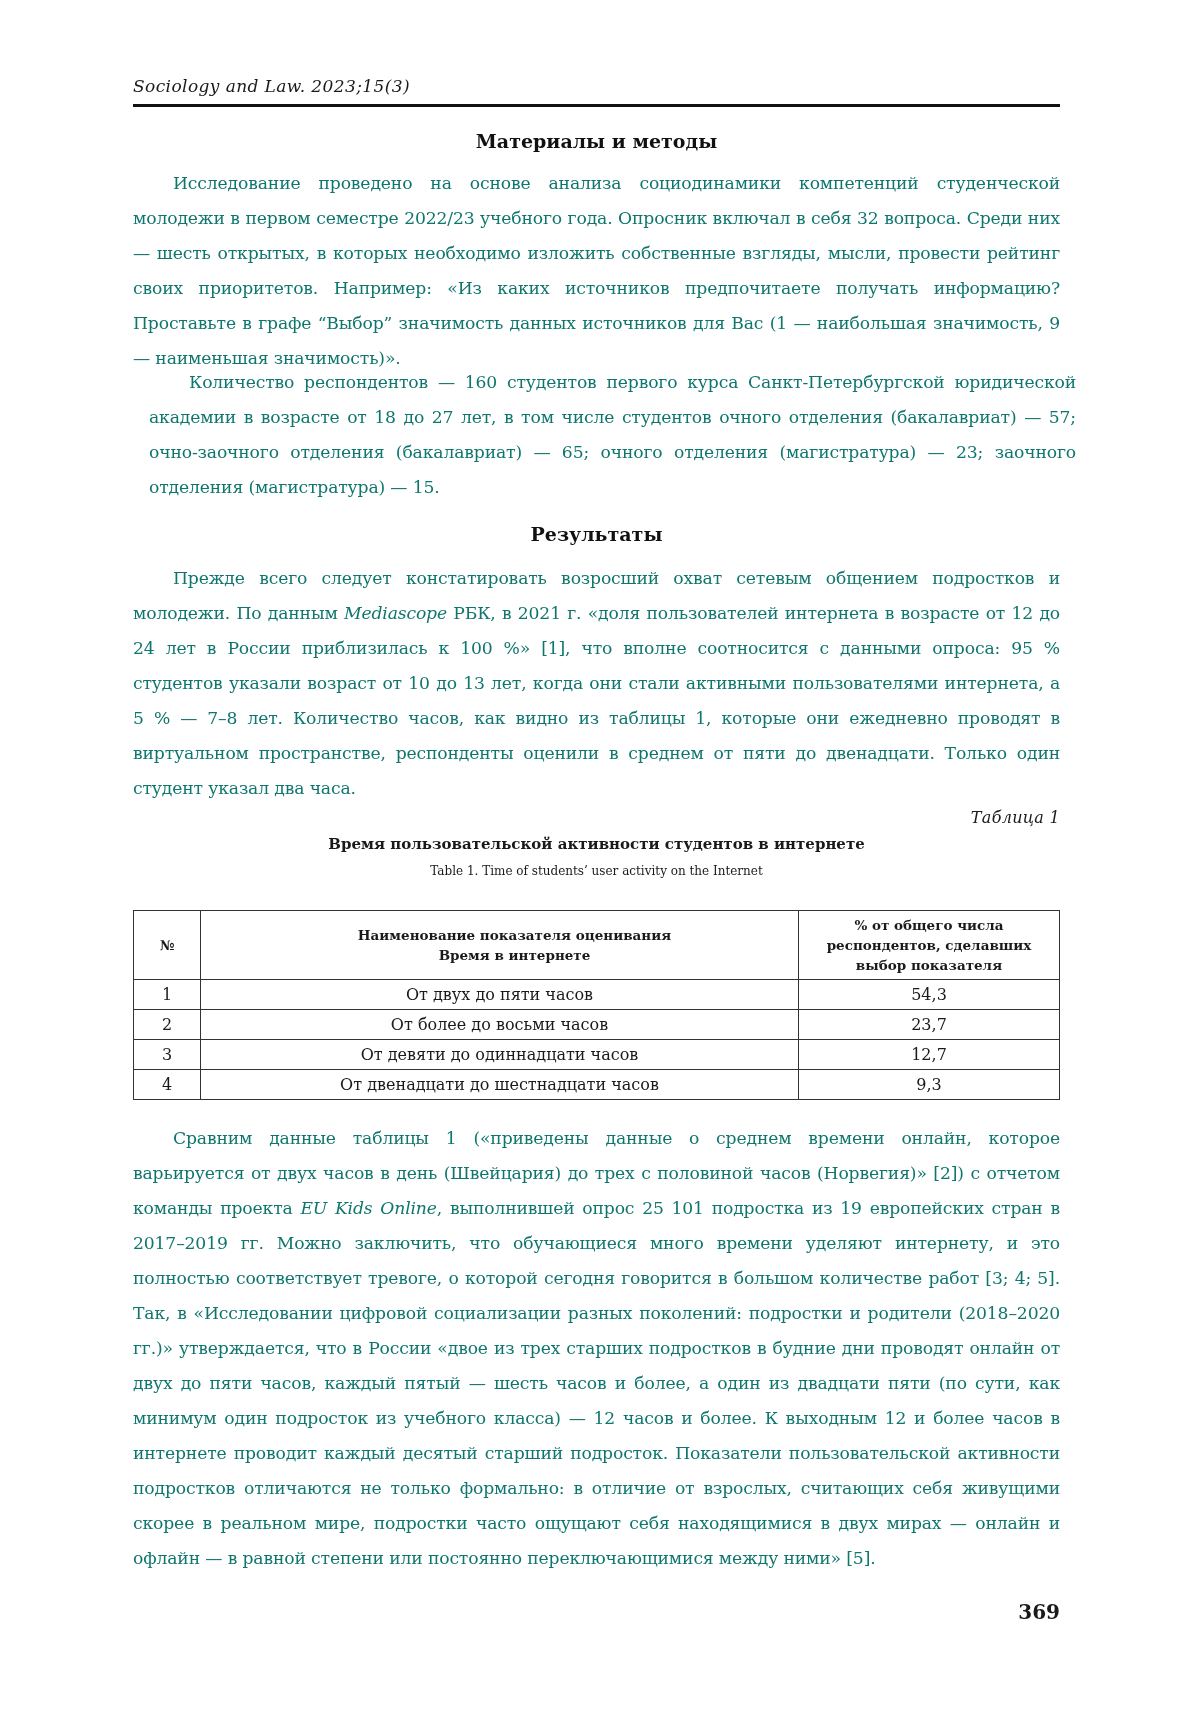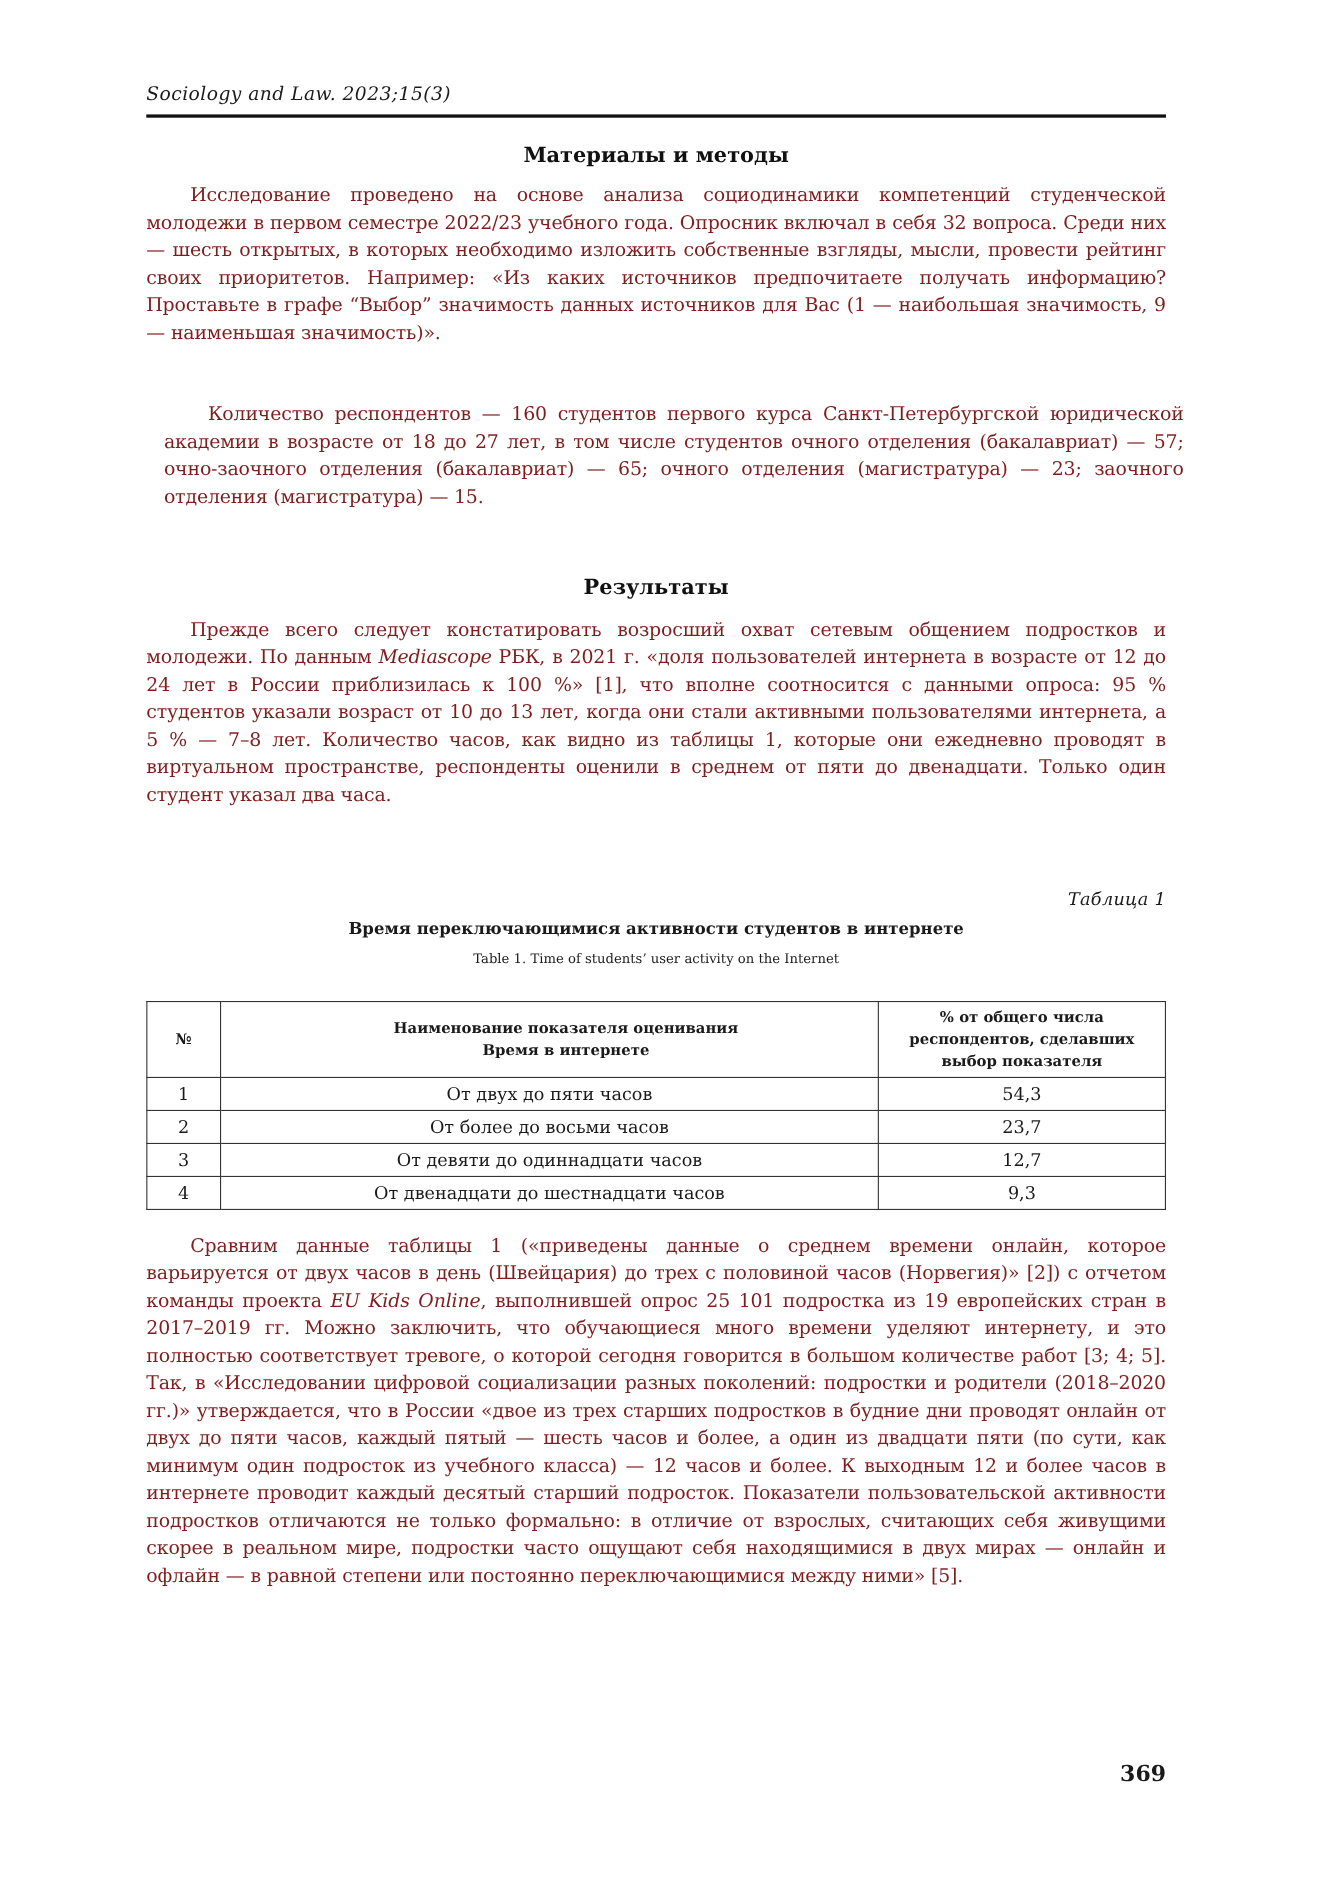--- a/index.html
+++ b/index.html
@@ -49,24 +49,24 @@
       font-weight: bold;
       font-size: 19px;
       color: #111;
     }
     .para {
       position: absolute;
       left: 0;
       width: 927px;
       font-family: "DejaVu Serif", serif;
       font-size: 17.2px;
-      line-height: 25px;
+      line-height: 35px;
       text-align: justify;
       text-indent: 40px;
-      color: #7f1d1d;
+      color: #0f766e;
       letter-spacing: -0.15px;
     }
     .para em { font-style: italic; }
     .table-label {
       position: absolute;
       right: 0;
       top: 808px;
       font-style: italic;
       font-size: 16px;
       letter-spacing: 0.3px;
@@ -133,21 +133,21 @@
   <div class="head-rule"></div>
 
   <div class="section-heading" style="top:130px;">Материалы и методы</div>
   <p class="para" style="top:166px; margin:0;">Исследование проведено на основе анализа социодинамики компетенций студенческой молодежи в первом семестре 2022/23 учебного года. Опросник включал в себя 32 вопроса. Среди них — шесть открытых, в которых необходимо изложить собственные взгляды, мысли, провести рейтинг своих приоритетов. Например: «Из каких источников предпочитаете получать информацию? Проставьте в графе “Выбор” значимость данных источников для Вас (1 — наибольшая значимость, 9 — наименьшая значимость)».</p>
   <p class="para" style="top:349px; margin:16px;">Количество респондентов — 160 студентов первого курса Санкт-Петербургской юридической академии в возрасте от 18 до 27 лет, в том числе студентов очного отделения (бакалавриат) — 57; очно-заочного отделения (бакалавриат) — 65; очного отделения (магистратура) — 23; заочного отделения (магистратура) — 15.</p>
 
   <div class="section-heading" style="top:523px;">Результаты</div>
   <p class="para" style="top:561px; margin:0;"><span>Прежде всего следует констатировать возросший охват сетевым общением подростков и молодежи. По данным </span><em>Mediascope</em><span> РБК, в 2021 г. «доля пользователей интернета в возрасте от 12 до 24 лет в России приблизилась к 100 %» [1], что вполне соотносится с данными опроса: 95 % студентов указали возраст от 10 до 13 лет, когда они стали активными пользователями интернета, а 5 % — 7–8 лет. Количество часов, как видно из таблицы 1, которые они ежедневно проводят в виртуальном пространстве, респонденты оценили в среднем от пяти до двенадцати. Только один студент указал два часа.</span></p>
 
   <div class="table-label">Таблица 1</div>
-  <div class="table-title-ru">Время переключающимися активности студентов в интернете</div>
+  <div class="table-title-ru">Время пользовательской активности студентов в интернете</div>
   <div class="table-title-en">Table 1. Time of students’ user activity on the Internet</div>
 
   <table class="data-table">
     <thead>
       <tr>
         <th class="col-num">№</th>
         <th class="col-name" style="text-align:center;padding-left:36px;">
           <div>Наименование показателя оценивания</div>
           <div>Время в интернете</div>
         </th>

